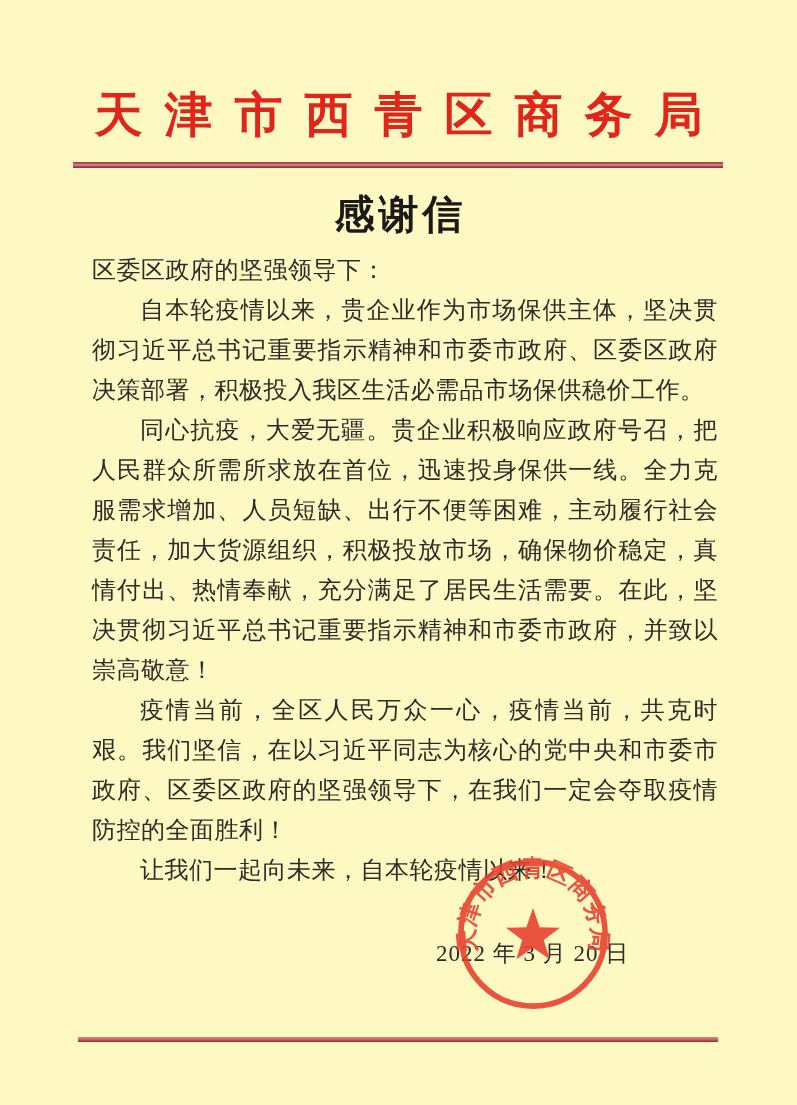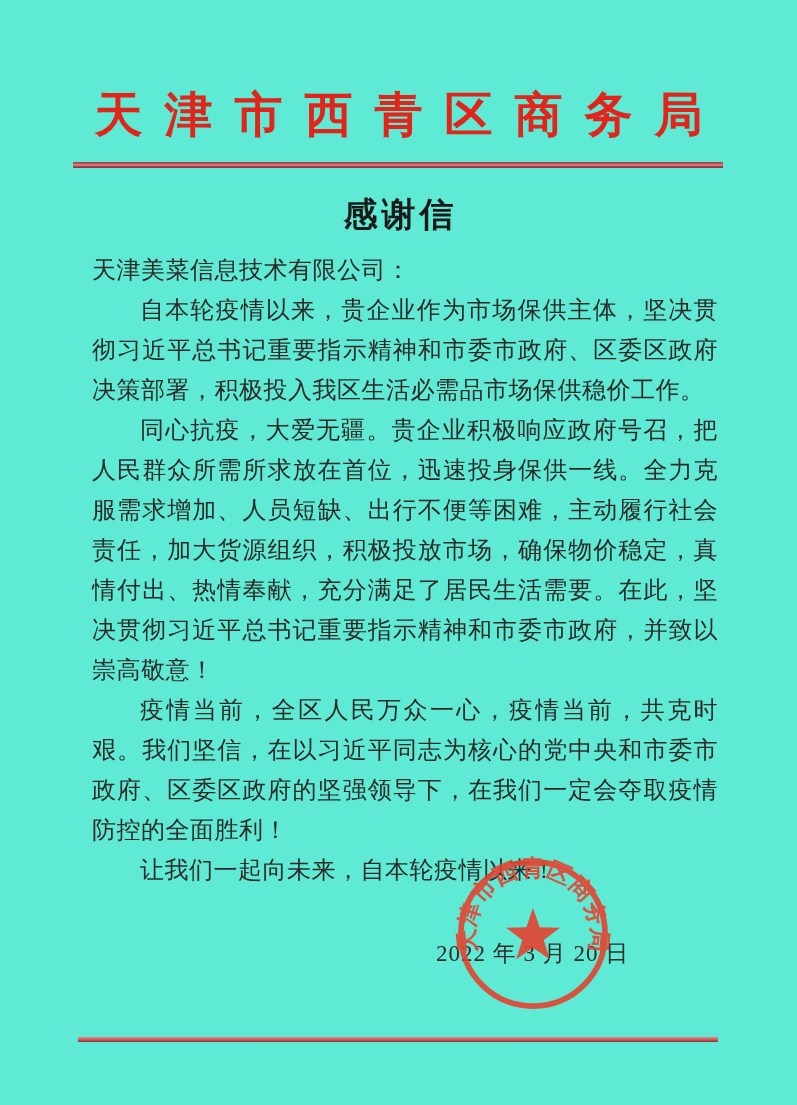--- a/index.html
+++ b/index.html
@@ -4,21 +4,21 @@
 <style>
   html, body {
     margin: 0;
     padding: 0;
     background: #ffffff;
   }
   .page {
     position: relative;
     width: 797px;
     height: 1105px;
-    background: #5eead4;
+    background: #fef9c3;
     overflow: hidden;
     font-family: "Liberation Serif", "DejaVu Serif", serif;
   }
   .letterhead-title {
     position: absolute;
     top: 84px;
     left: 0;
     width: 100%;
     margin: 0;
     text-align: center;
@@ -42,21 +42,21 @@
       #d89093 50%,
       #a8444a 75%, #8e3136 100%);
   }
   .letter-title {
     position: absolute;
     top: 194px;
     left: 0;
     width: 100%;
     margin: 0;
     text-align: center;
-    font-size: 34px;
+    font-size: 40px;
     line-height: 40px;
     font-weight: 700;
     color: #1c1a18;
     letter-spacing: 4px;
     text-indent: 4px;
     font-family: "Liberation Sans", "DejaVu Sans", sans-serif;
   }
   .letter-body {
     position: absolute;
     top: 250px;
@@ -117,21 +117,21 @@
 
 <div class="page">
 
   <h1 class="letterhead-title">天津市西青区商务局</h1>
 
   <div class="letterhead-rule"></div>
 
   <h2 class="letter-title">感谢信</h2>
 
   <main class="letter-body">
-    <p class="salutation">天津美菜信息技术有限公司：</p>
+    <p class="salutation">区委区政府的坚强领导下：</p>
     <p class="para">自本轮疫情以来，贵企业作为市场保供主体，坚决贯彻习近平总书记重要指示精神和市委市政府、区委区政府决策部署，积极投入我区生活必需品市场保供稳价工作。</p>
     <p class="para">同心抗疫，大爱无疆。贵企业积极响应政府号召，把人民群众所需所求放在首位，迅速投身保供一线。全力克服需求增加、人员短缺、出行不便等困难，主动履行社会责任，加大货源组织，积极投放市场，确保物价稳定，真情付出、热情奉献，充分满足了居民生活需要。在此，坚决贯彻习近平总书记重要指示精神和市委市政府，并致以崇高敬意！</p>
     <p class="para">疫情当前，全区人民万众一心，疫情当前，共克时艰。我们坚信，在以习近平同志为核心的党中央和市委市政府、区委区政府的坚强领导下，在我们一定会夺取疫情防控的全面胜利！</p>
     <p class="para">让我们一起向未来，自本轮疫情以来！</p>
   </main>
 
   <div class="signature-block">
 
     <div class="letter-date">2022 年 3 月 20 日</div>
 

